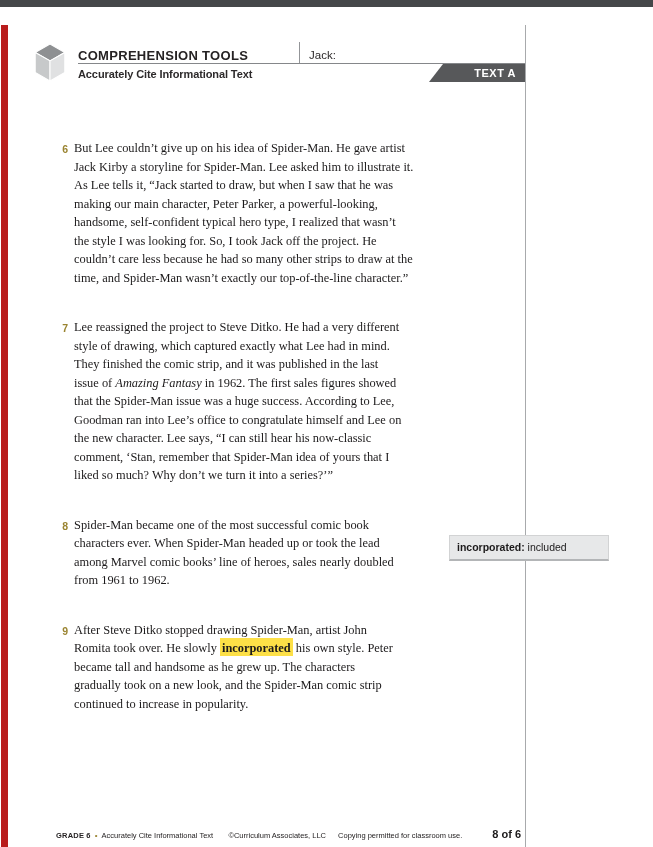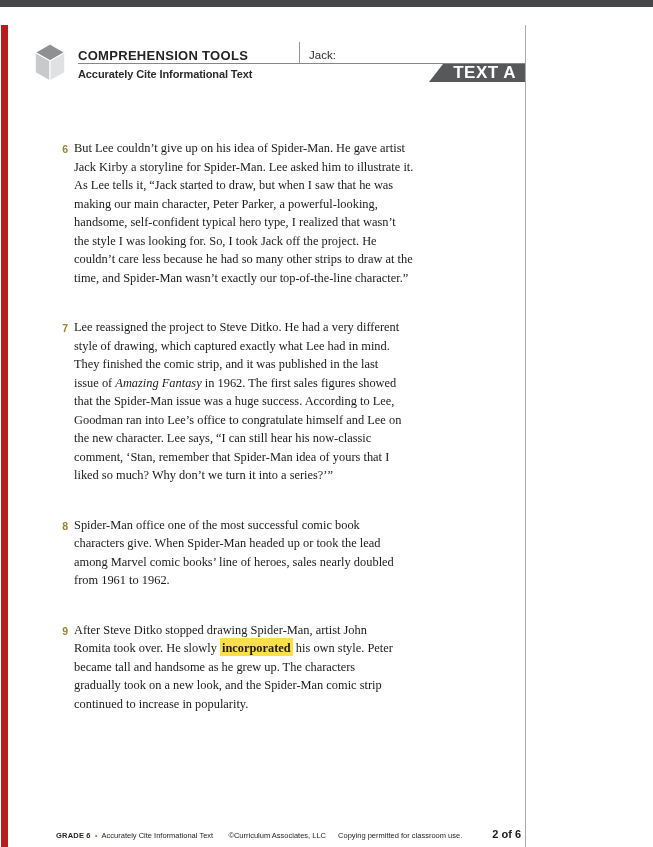--- a/index.html
+++ b/index.html
@@ -14,21 +14,21 @@
   .program-title { position:absolute; left:70px; top:23px; font-size:13px; font-weight:bold;
                    letter-spacing:.3px; color:#262324; white-space:nowrap; }
   .name-divider { position:absolute; left:291px; top:17px; height:21px; width:0;
                   border-left:1px solid #939598; }
   .name-label { position:absolute; left:301px; top:24px; font-size:11.5px; color:#2d2a2b; }
   .header-rule { position:absolute; left:70px; right:0; top:38px; height:0;
                  border-top:1px solid #85878a; }
   .subtitle { position:absolute; left:70px; top:43px; font-size:11px; font-weight:700;
               color:#2d2a2b; letter-spacing:-.1px; white-space:nowrap; }
   .text-badge { position:absolute; right:0; top:39px; height:18px; width:96px; background:#57585a;
-                color:#ffffff; font-size:17px; font-weight:bold; letter-spacing:.5px;
+                color:#ffffff; font-size:11px; font-weight:bold; letter-spacing:.5px;
                 display:flex; align-items:center; justify-content:flex-end; padding-right:9px;
                 clip-path:polygon(14px 0, 100% 0, 100% 100%, 0 100%); }
 
   
   .passage { position:absolute; left:0; top:83px; width:470px; }
   .para { position:relative; padding-left:66px; margin-bottom:10px;
           font-family:"Liberation Serif", serif; font-size:12.4px; line-height:18.5px; color:#1c1a1b; }
   .para-num { position:absolute; left:44px; top:1px; width:16px; text-align:right;
               font-family:"Liberation Sans", sans-serif; font-size:10.5px; font-weight:bold;
               color:#9a8431; line-height:18.5px; }
@@ -77,32 +77,33 @@
       <div class="para">
         <span class="para-num">6</span>
         <div class="para-body"><span>But Lee couldn’t give up on his idea of Spider-Man. He gave artist</span><br><span>Jack Kirby a storyline for Spider-Man. Lee asked him to illustrate it.</span><br><span>As Lee tells it, “Jack started to draw, but when I saw that he was</span><br><span>making our main character, Peter Parker, a powerful-looking,</span><br><span>handsome, self-confident typical hero type, I realized that wasn’t</span><br><span>the style I was looking for. So, I took Jack off the project. He</span><br><span>couldn’t care less because he had so many other strips to draw at the</span><br><span>time, and Spider-Man wasn’t exactly our top-of-the-line character.”</span></div>
       </div>
       <div class="para">
         <span class="para-num">7</span>
         <div class="para-body"><span>Lee reassigned the project to Steve Ditko. He had a very different</span><br><span>style of drawing, which captured exactly what Lee had in mind.</span><br><span>They finished the comic strip, and it was published in the last</span><br><span>issue of </span><span style="font-style: italic;">Amazing Fantasy</span><span> in 1962. The first sales figures showed</span><br><span>that the Spider-Man issue was a huge success. According to Lee,</span><br><span>Goodman ran into Lee’s office to congratulate himself and Lee on</span><br><span>the new character. Lee says, “I can still hear his now-classic</span><br><span>comment, ‘Stan, remember that Spider-Man idea of yours that I</span><br><span>liked so much? Why don’t we turn it into a series?’”</span></div>
       </div>
       <div class="para">
         <span class="para-num">8</span>
-        <div class="para-body"><span>Spider-Man office one of the most successful comic book</span><br><span>characters give. When Spider-Man headed up or took the lead</span><br><span>among Marvel comic books’ line of heroes, sales nearly doubled</span><br><span>from 1961 to 1962.</span></div>
+        <div class="para-body"><span>Spider-Man became one of the most successful comic book</span><br><span>characters ever. When Spider-Man headed up or took the lead</span><br><span>among Marvel comic books’ line of heroes, sales nearly doubled</span><br><span>from 1961 to 1962.</span></div>
       </div>
       <div class="para">
         <span class="para-num">9</span>
         <div class="para-body"><span>After Steve Ditko stopped drawing Spider-Man, artist John</span><br><span>Romita took over. He slowly </span><span class="bold hl">incorporated</span><span> his own style. Peter</span><br><span>became tall and handsome as he grew up. The characters</span><br><span>gradually took on a new look, and the Spider-Man comic strip</span><br><span>continued to increase in popularity.</span></div>
       </div>
     </div>
 
+  <div class="vocab-box"><span class="term">incorporated:</span><span> included</span></div>
 
   <div class="footer">
     <span class="grade">GRADE 6</span>
     <span class="dot">•</span>
     <span class="lesson">Accurately Cite Informational Text</span>
     <span class="spacer"></span>
     <span class="copyright">©Curriculum Associates, LLC</span>
     <span class="permission">Copying permitted for classroom use.</span>
-    <span class="pageinfo">2 of 6</span>
+    <span class="pageinfo">8 of 6</span>
   </div>
 
 </div>
 
 </body></html>

